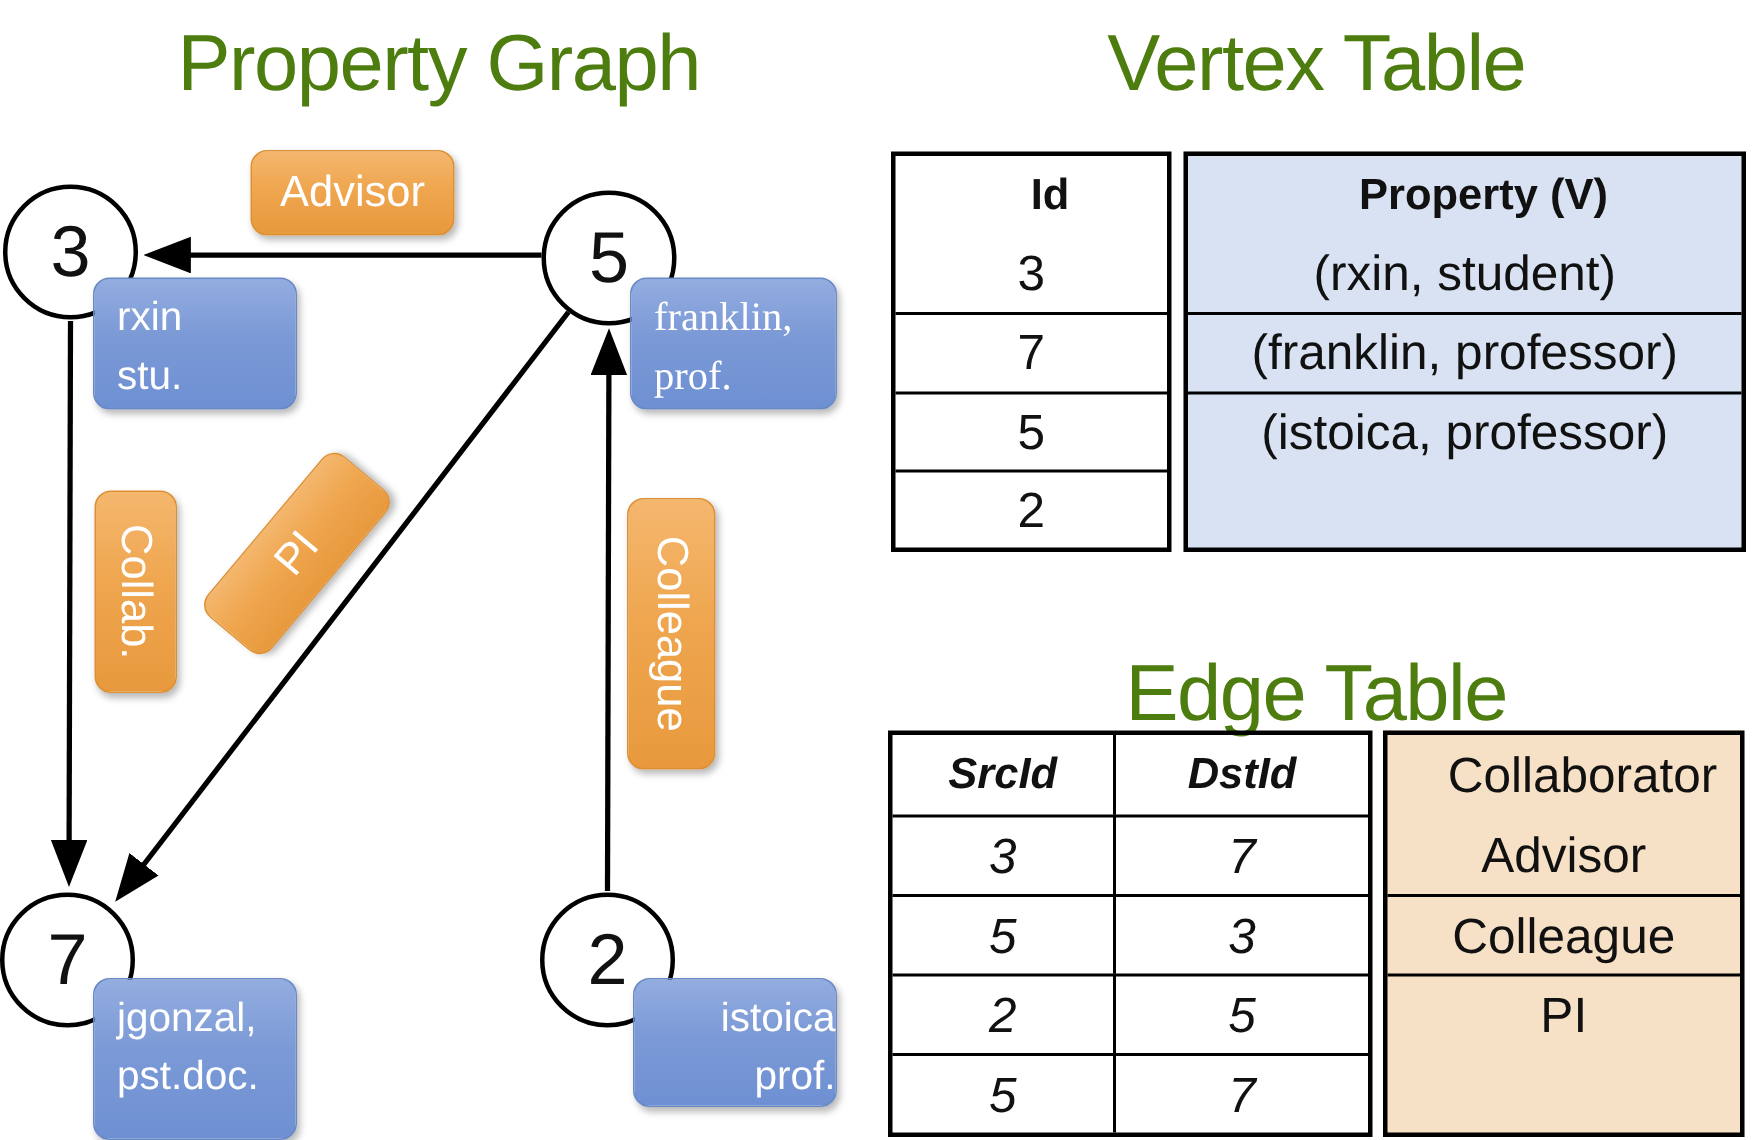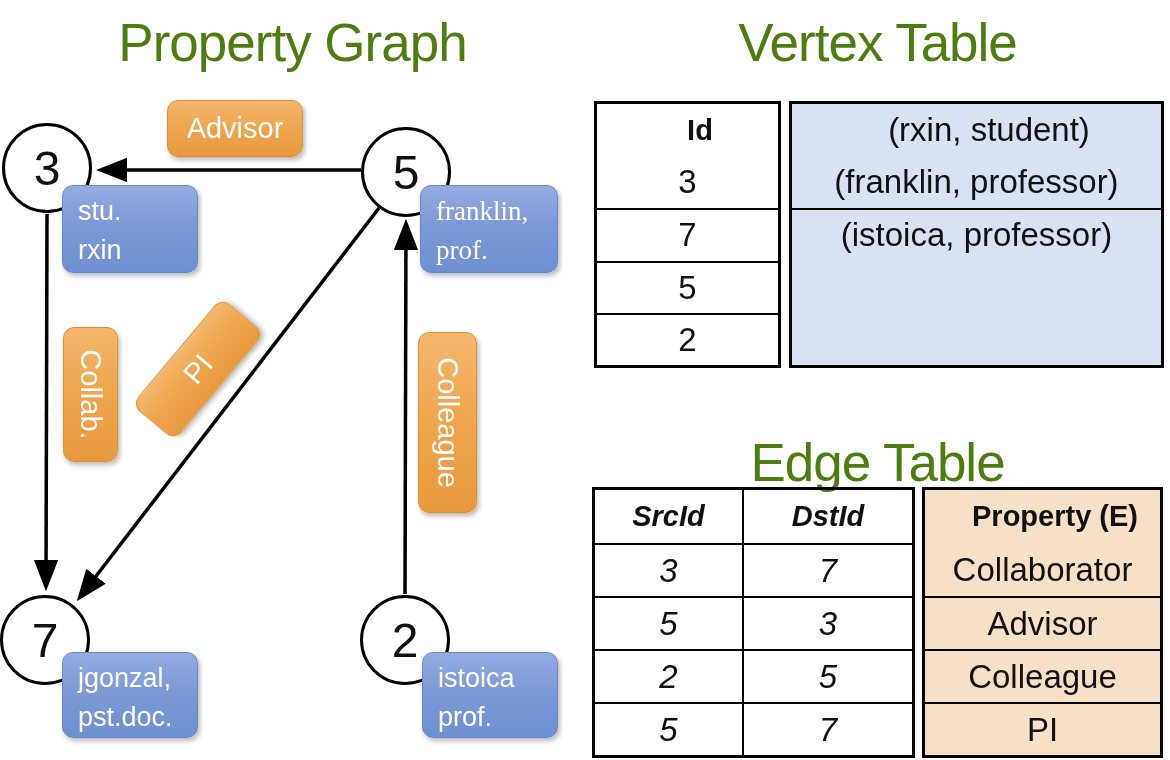--- a/index.html
+++ b/index.html
@@ -65,32 +65,32 @@
   <span>5</span>
 </div>
 <div class="node-circle" style="left:0px;top:595px;">
   <span>7</span>
 </div>
 <div class="node-circle" style="left:360px;top:595px;">
   <span>2</span>
 </div>
 
 <div class="vbox" style="left:62px;top:185px;width:136px;height:88px;">
+  <div>rxin</div>
   <div>stu.</div>
-  <div>rxin</div>
 </div>
 <div class="vbox" style="left:420px;top:185px;width:138px;height:88px;font-family:Liberation Serif, serif;">
   <div>franklin,</div>
   <div>prof.</div>
 </div>
-<div class="vbox" style="left:62px;top:652px;width:136px;height:86px;">
+<div class="vbox" style="left:62px;top:652px;width:136px;height:108px;">
   <div>jgonzal,</div>
   <div>pst.doc.</div>
 </div>
-<div class="vbox" style="left:422px;top:652px;width:136px;height:86px;">
+<div class="vbox" style="left:422px;top:652px;width:136px;height:86px;text-align:right;">
   <div>istoica</div>
   <div>prof.</div>
 </div>
 
 <div class="ebox" style="left:167px;top:100px;width:136px;height:57px;">
   <span>Advisor</span>
 </div>
 <div class="ebox" style="left:63px;top:327px;width:55px;height:135px;">
   <span class="rot90">Collab.</span>
 </div>
@@ -105,20 +105,21 @@
 
 <div class="tbox single" style="left:594px;top:101px;width:187px;height:267px;">
   <div class="cell hdr">Id</div>
   <div class="cell">3</div>
   <div class="cell">7</div>
   <div class="cell">5</div>
   <div class="cell">2</div>
 </div>
 
 <div class="tbox single bg-blue" style="left:789px;top:101px;width:375px;height:267px;">
+  <div class="cell hdr">Property (V)</div>
   <div class="cell">(rxin, student)</div>
   <div class="cell">(franklin, professor)</div>
   <div class="cell">(istoica, professor)</div>
 </div>
 
 <div class="big-title" style="left:585px;width:585px;top:396px;margin-top:36px;">Edge Table</div>
 
 <div class="tbox twocol" style="left:592px;top:487px;width:323px;height:271px;font-style:italic;">
   <div class="cell hdr">SrcId</div>
   <div class="cell hdr">DstId</div>
@@ -126,18 +127,17 @@
   <div class="cell">7</div>
   <div class="cell">5</div>
   <div class="cell">3</div>
   <div class="cell">2</div>
   <div class="cell">5</div>
   <div class="cell">5</div>
   <div class="cell">7</div>
 </div>
 
 <div class="tbox single bg-tan" style="left:922px;top:487px;width:241px;height:271px;">
-  <div class="cell hdr">Property (E)</div>
   <div class="cell">Collaborator</div>
   <div class="cell">Advisor</div>
   <div class="cell">Colleague</div>
   <div class="cell">PI</div>
 </div>
 
 </body></html>

